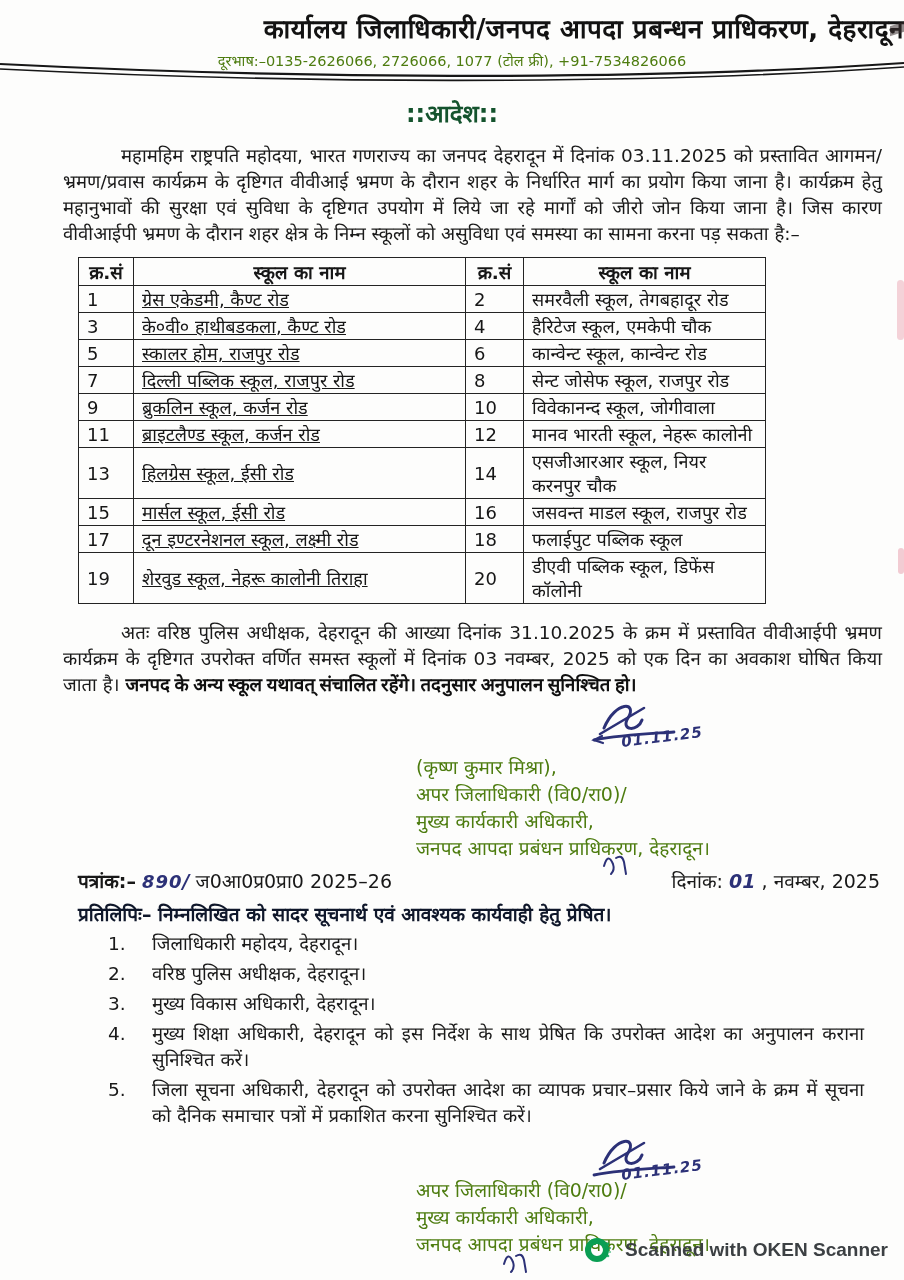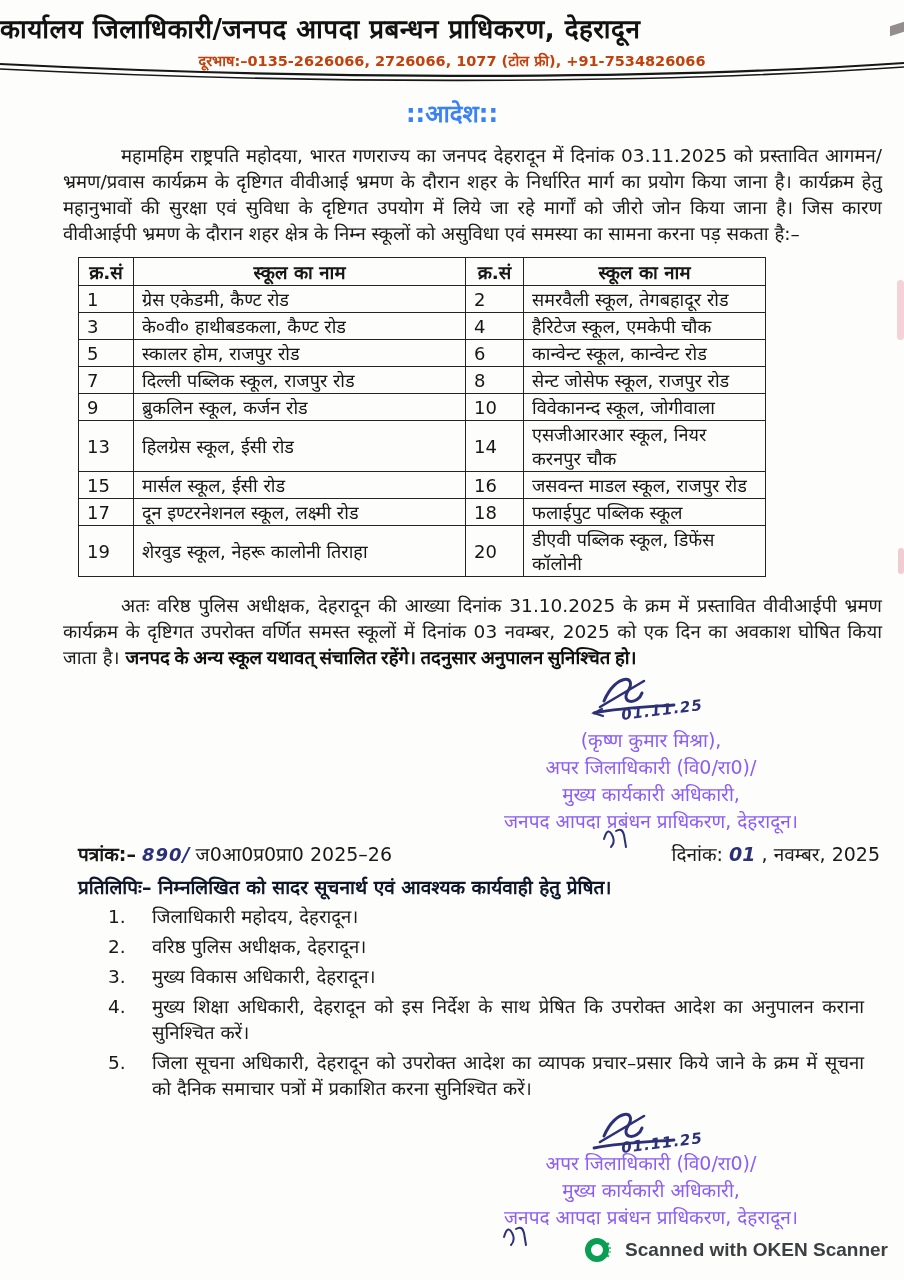--- a/index.html
+++ b/index.html
@@ -8,34 +8,34 @@
     position:relative;
     width:904px; height:1280px;
     margin:0 auto;
     background:#fdfdfc;
     font-family:"DejaVu Sans", sans-serif;
     color:#1c1c1e;
     overflow:hidden;
   }
   .office-title {
     padding-top:10px;
-    text-align:left;
+    text-align:right;
     font-size:26px; font-weight:bold; color:#121212;
     letter-spacing:0.5px;
   }
   .phone-line {
     text-align:center;
-    font-size:14.5px; font-weight:bold; color:#c2410c;
+    font-size:14.5px; font-weight:normal; color:#4d7c0f;
     margin-top:4px;
   }
   .rule-wrap { position:relative; height:24px; margin-top:-10px; }
   .rule-wrap svg { display:block; }
   .order-heading {
     text-align:center;
-    font-size:24px; font-weight:bold; color:#3b82f6;
+    font-size:24px; font-weight:bold; color:#14532d;
     margin-top:12px;
   }
   .para {
     margin:14px 22px 0 63px;
     font-size:18.5px; line-height:26px;
     text-align:justify;
     color:#191919;
   }
   .para .indent { display:inline-block; width:58px; }
   .bold-run { font-weight:bold; color:#0f0f0f;font-family:Liberation Serif, serif; }
@@ -47,28 +47,28 @@
   }
   table.schools th, table.schools td {
     border:1.6px solid #242424;
     padding:1px 8px;
     height:26px;
     text-align:left;
     vertical-align:middle;
   }
   table.schools th { font-weight:bold; text-align:center; font-size:18.5px; }
   td.num { width:55px; padding-left:10px; }
-  td.name1 { width:332px; }
+  td.name1 { width:332px;text-decoration:underline; }
   td.num2 { width:58px; padding-left:12px; }
   .sig-block {
     width:470px;
     margin-left:auto; margin-right:18px;
-    text-align:center;
+    text-align:left;
     font-size:19px; line-height:27px;
-    color:#8b5cf6;
+    color:#4d7c0f;
   }
   .sig-mark {
     position:relative;
     height:56px;
     width:470px;
     margin-left:auto; margin-right:18px;
   }
   .sig-mark svg { position:absolute; left:170px; top:0; }
   .hw { color:#2c3177; font-style:italic; font-weight:bold; }
   .sig-date {
@@ -158,20 +158,26 @@
       <td class="num">7</td>
       <td class="name1">दिल्ली पब्लिक स्कूल, राजपुर रोड</td>
       <td class="num2">8</td>
       <td>सेन्ट जोसेफ स्कूल, राजपुर रोड</td>
     </tr>
     <tr>
       <td class="num">9</td>
       <td class="name1">ब्रुकलिन स्कूल, कर्जन रोड</td>
       <td class="num2">10</td>
       <td>विवेकानन्द स्कूल, जोगीवाला</td>
+    </tr>
+    <tr>
+      <td class="num">11</td>
+      <td class="name1">ब्राइटलैण्ड स्कूल, कर्जन रोड</td>
+      <td class="num2">12</td>
+      <td>मानव भारती स्कूल, नेहरू कालोनी</td>
     </tr>
     <tr>
       <td class="num">13</td>
       <td class="name1">हिलग्रेस स्कूल, ईसी रोड</td>
       <td class="num2">14</td>
       <td>एसजीआरआर स्कूल, नियर करनपुर चौक</td>
     </tr>
     <tr>
       <td class="num">15</td>
       <td class="name1">मार्सल स्कूल, ईसी रोड</td>

